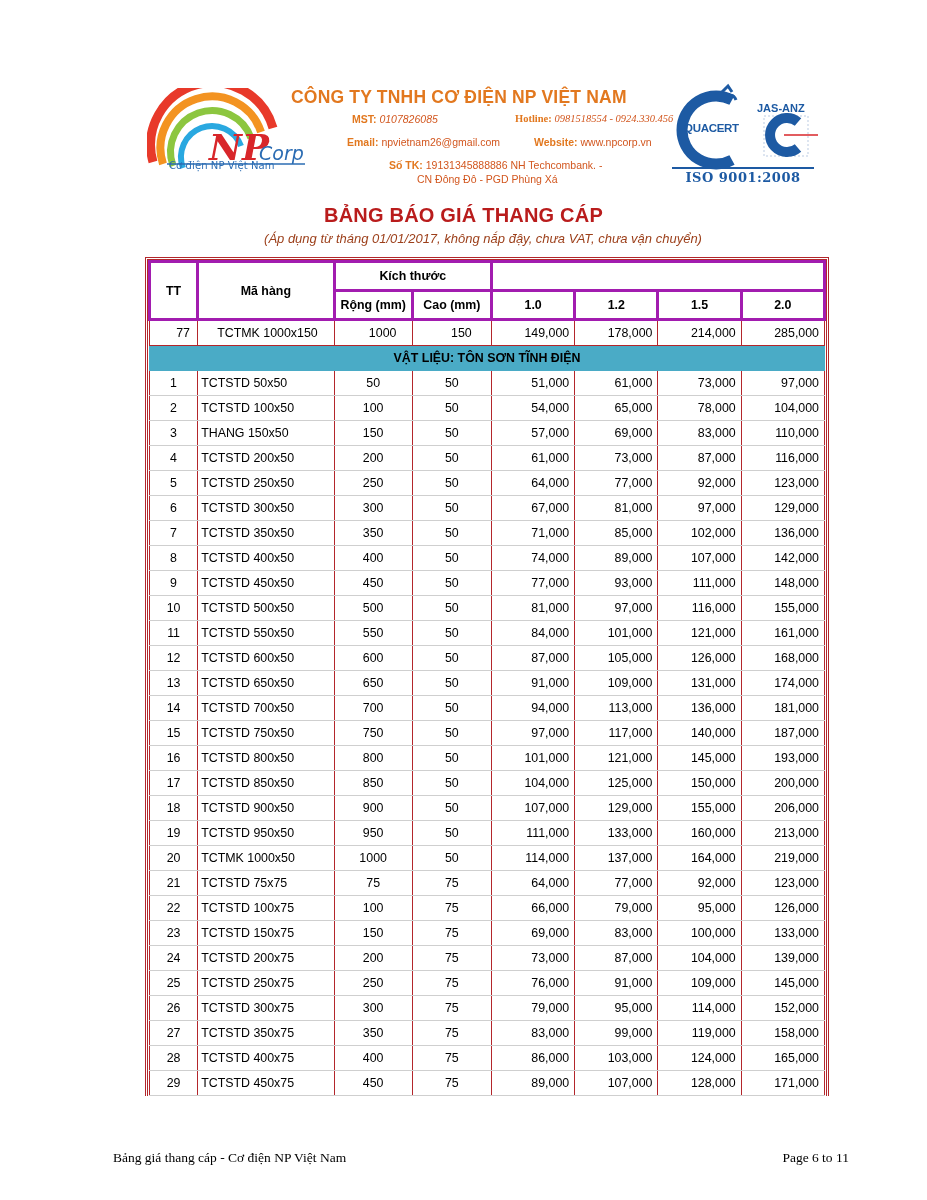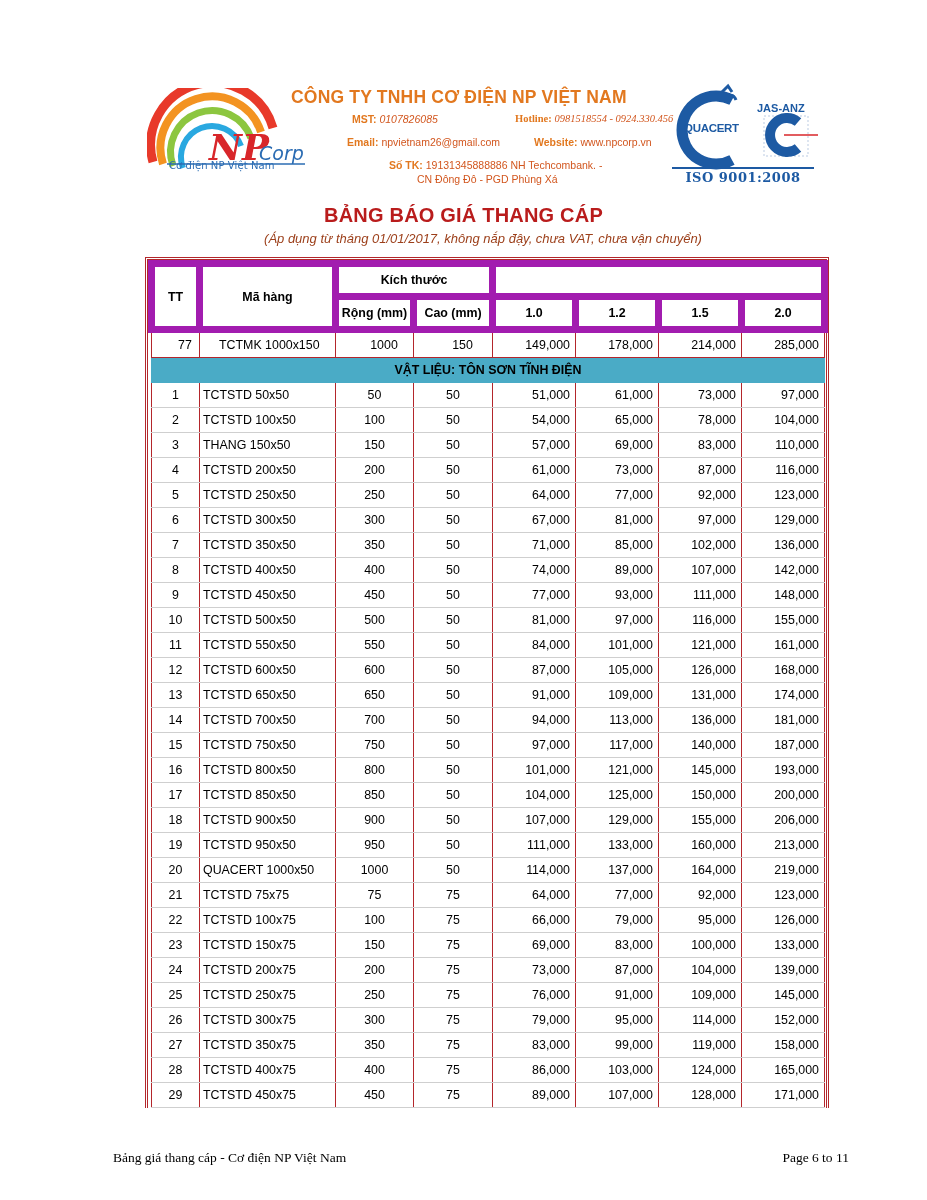--- a/index.html
+++ b/index.html
@@ -35,21 +35,21 @@
   
   .tbl-wrap { position: absolute; left: 145px; top: 257px; width: 678px; border-left: 3px double #b3262b; border-right: 3px double #b3262b; border-top: 3px double #b3262b; }
   table { border-collapse: collapse; width: 100%; table-layout: fixed; font-size: 12.4px; }
   col.c-tt { width: 48px; }
   col.c-ma { width: 136px; }
   col.c-r { width: 78px; }
   col.c-c { width: 79px; }
   col.c-p { width: 83px; }
   td, th { padding: 0; height: 24px; overflow: hidden; white-space: nowrap; }
   th { font-weight: bold; font-size: 12.4px; border: 1px solid #b3262b; height: 26px; }
-  .hdr-row td, .hdr-row th { border: 7px solid #a21caf; }
+  .hdr-row td, .hdr-row th { border: 3px solid #a21caf; }
   tbody td { border-left: 1px solid #b3262b; border-right: 1px solid #b3262b; border-bottom: 1px solid #cfcfcf; }
   tr.first-row td { border-bottom: 1px solid #b3262b; padding-left: 19px; }
   td.center { text-align: center; }
   td.left { text-align: left; padding-left: 3px; }
   td.right { text-align: right; padding-right: 5px; }
   tr.band td { background: #4aabc6; text-align: center; font-weight: bold; border: 1px solid #4aabc6; height: 24px; }
 
   
   .footer-left { position: absolute; left: 113px; top: 1150px; font-family: "Liberation Serif", serif; font-size: 13.5px; }
   .footer-right { position: absolute; right: 78px; top: 1150px; font-family: "Liberation Serif", serif; font-size: 13.5px; }
@@ -341,21 +341,21 @@
           <td class="left">TCTSTD 950x50</td>
           <td class="center">950</td>
           <td class="center">50</td>
           <td class="right">111,000</td>
           <td class="right">133,000</td>
           <td class="right">160,000</td>
           <td class="right">213,000</td>
         </tr>
         <tr>
           <td class="center">20</td>
-          <td class="left">QUACERT 1000x50</td>
+          <td class="left">TCTMK 1000x50</td>
           <td class="center">1000</td>
           <td class="center">50</td>
           <td class="right">114,000</td>
           <td class="right">137,000</td>
           <td class="right">164,000</td>
           <td class="right">219,000</td>
         </tr>
         <tr>
           <td class="center">21</td>
           <td class="left">TCTSTD 75x75</td>

